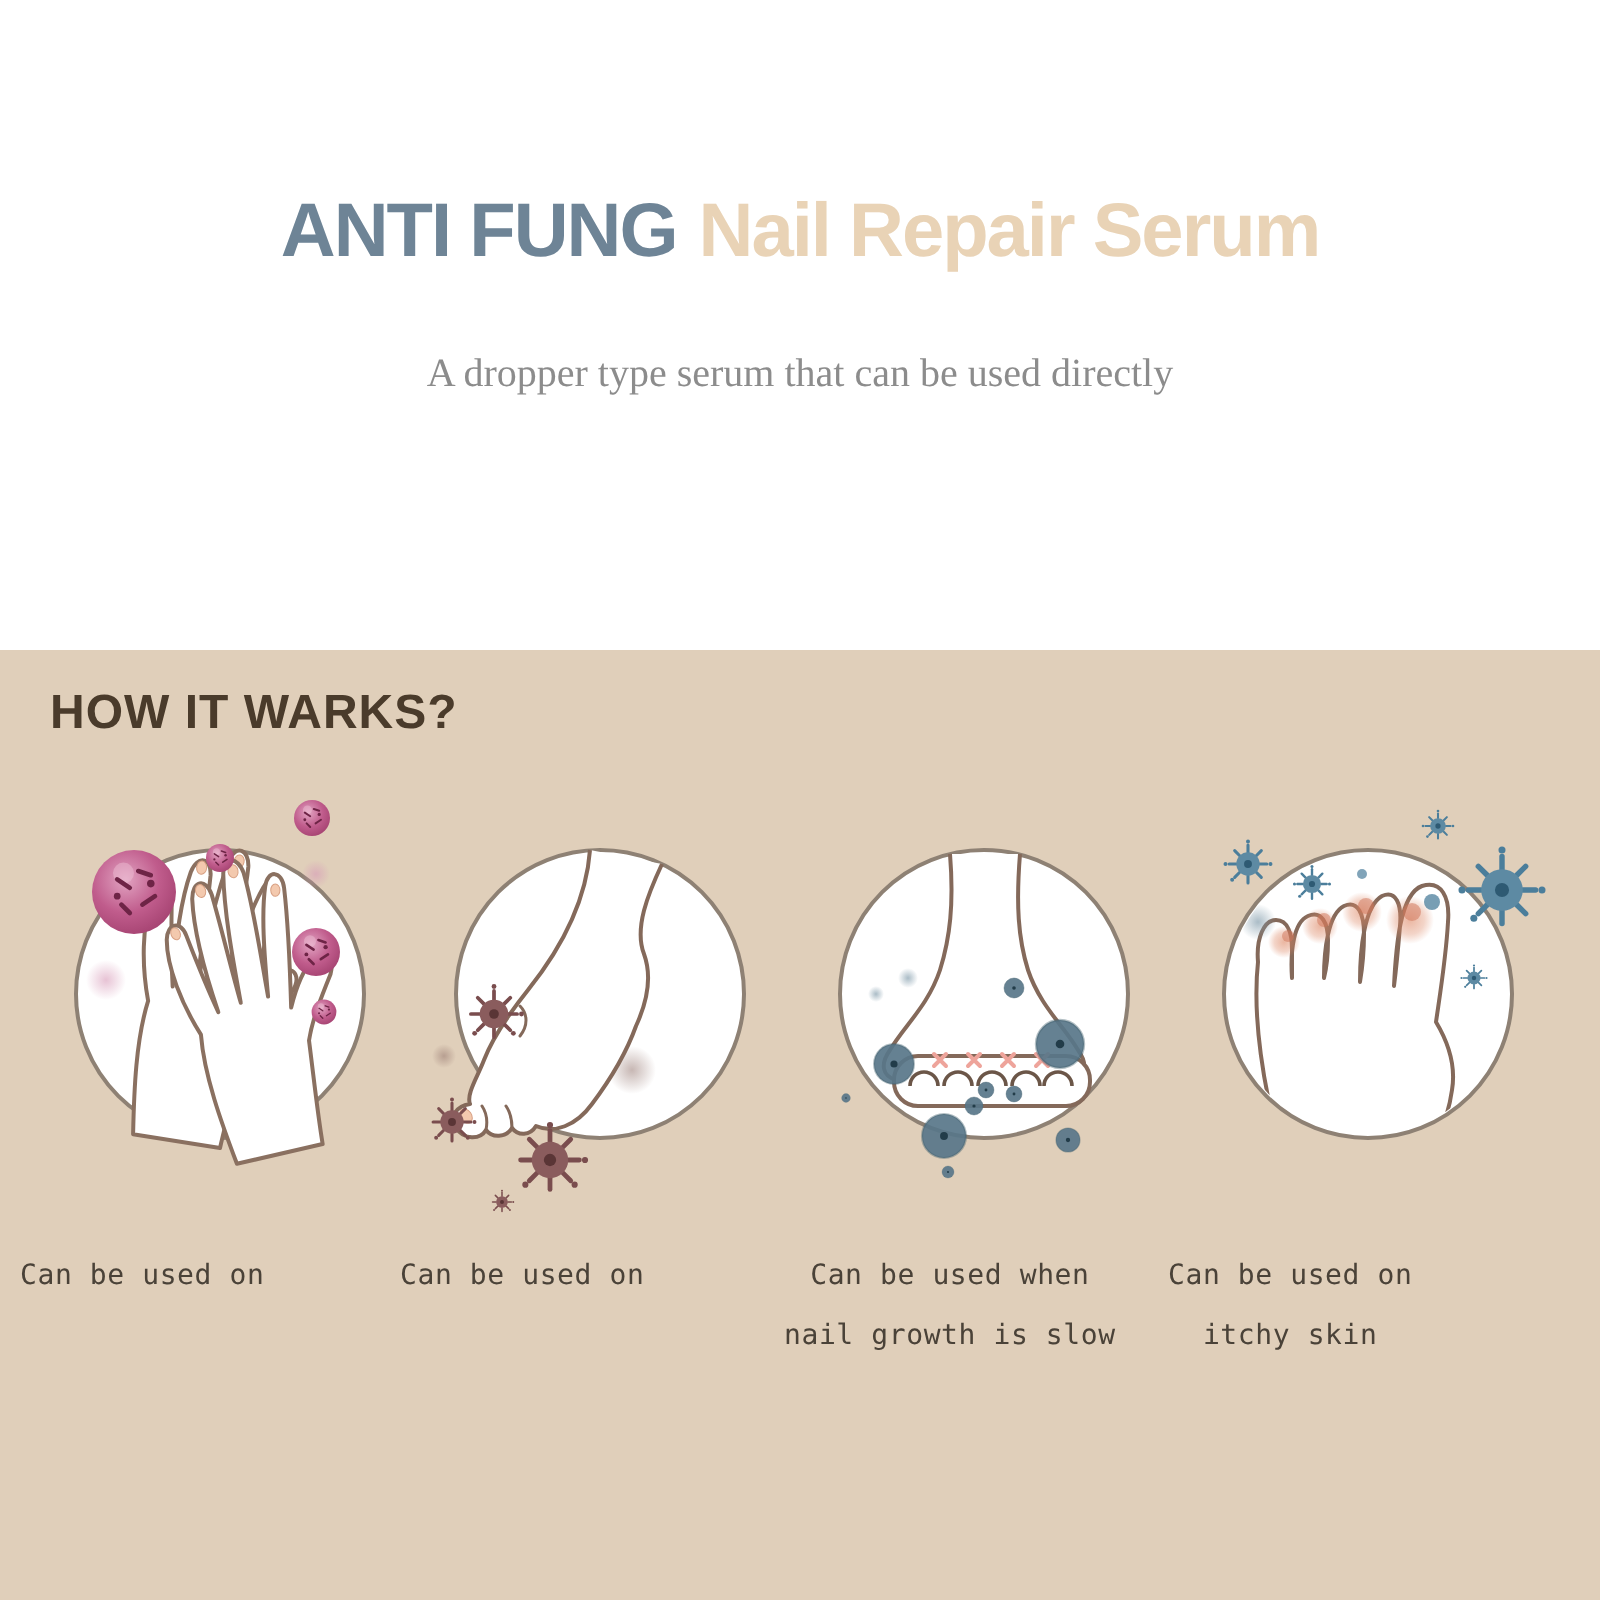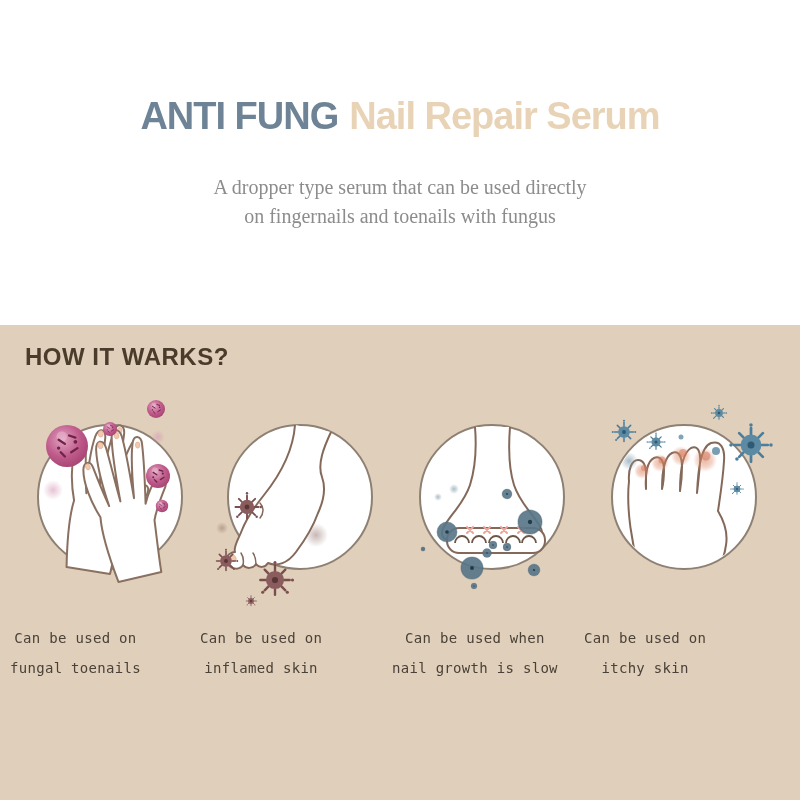--- a/index.html
+++ b/index.html
@@ -149,21 +149,20 @@
 </svg>
 
 <div class="page">
 
   <section class="hero">
     <h1>
       <span class="t1">ANTI FUNG</span><span class="t2">Nail Repair Serum</span>
     </h1>
     <p class="subtitle">
       <span>A dropper type serum that can be used directly</span>
-      <span>on fingernails and toenails with fungus</span>
     </p>
   </section>
 
   <section class="how">
     <h2>HOW IT WARKS?</h2>
 
     <div class="row">
 
       <figure class="col o0">
         <svg class="illu" viewBox="0 0 200 210">
@@ -173,21 +172,20 @@
           <use href="#hand" transform="translate(86,112) rotate(9)"></use>
           <use href="#hand" transform="translate(114,120) rotate(-13)"></use>
           <use href="#germ-pink" transform="translate(57,49) scale(2.1)"></use>
           <use href="#germ-pink" transform="translate(146,12) scale(0.9)"></use>
           <use href="#germ-pink" transform="translate(148,79) scale(1.2)"></use>
           <use href="#germ-pink" transform="translate(152,109) scale(0.62)"></use>
           <use href="#germ-pink" transform="translate(100,32) scale(0.7)"></use>
         </svg>
         <figcaption>
           <span>Can be used on</span>
-          <span>fungal toenails</span>
         </figcaption>
       </figure>
 
       <figure class="col o1">
         <svg class="illu" viewBox="0 0 200 210">
           <circle cx="100" cy="100" r="72" fill="#ffffff" stroke="#8e8174" stroke-width="2"></circle>
           <circle cx="116" cy="138" r="12" fill="url(#fadeBrown)"></circle>
           <circle cx="57" cy="136" r="9" fill="url(#fadeBrown)"></circle>
           <circle cx="22" cy="131" r="6" fill="url(#fadeBrown)"></circle>
           <path d="M95,28 C93,55 80,78 64,98 C56,108 47,120 42,133 C39,141 33,150 35,155
@@ -196,21 +194,20 @@
                    C124,103 126,91 122,80 C117,67 124,50 131,35" fill="#ffffff" stroke="#84695a" stroke-width="2" stroke-linejoin="round"></path>
           <path d="M60,106 C64,110 64,116 60,121 M43,168 C44,163 43,159 41,156 M56,167 C56,162 55,159 53,156" fill="none" stroke="#84695a" stroke-width="1.5" stroke-linecap="round"></path>
           <ellipse cx="33" cy="161" rx="2.8" ry="3.8" transform="rotate(-35 33 161)" fill="#f3c9ae" stroke="#d8a184" stroke-width="0.5"></ellipse>
           <use href="#virus-brown" transform="translate(47,110) scale(1.1)"></use>
           <use href="#virus-brown" transform="translate(26,164) scale(0.9)"></use>
           <use href="#virus-brown" transform="translate(75,183) scale(1.4)"></use>
           <use href="#virus-brown" transform="translate(51,204) scale(0.45)"></use>
         </svg>
         <figcaption>
           <span>Can be used on</span>
-          <span>inflamed skin</span>
         </figcaption>
       </figure>
 
       <figure class="col o2">
         <svg class="illu" viewBox="0 0 200 210">
           <circle cx="100" cy="100" r="72" fill="#ffffff" stroke="#8e8174" stroke-width="2"></circle>
           <circle cx="46" cy="100" r="4" fill="url(#fadeBlue)"></circle>
           <circle cx="62" cy="92" r="5" fill="url(#fadeBlue)"></circle>
           <path d="M83,30 C85,55 83,72 78,88 C72,106 60,116 53,128 C48,135 49,141 56,143
                    L144,143 C151,141 152,135 147,128 C140,116 128,106 122,88

